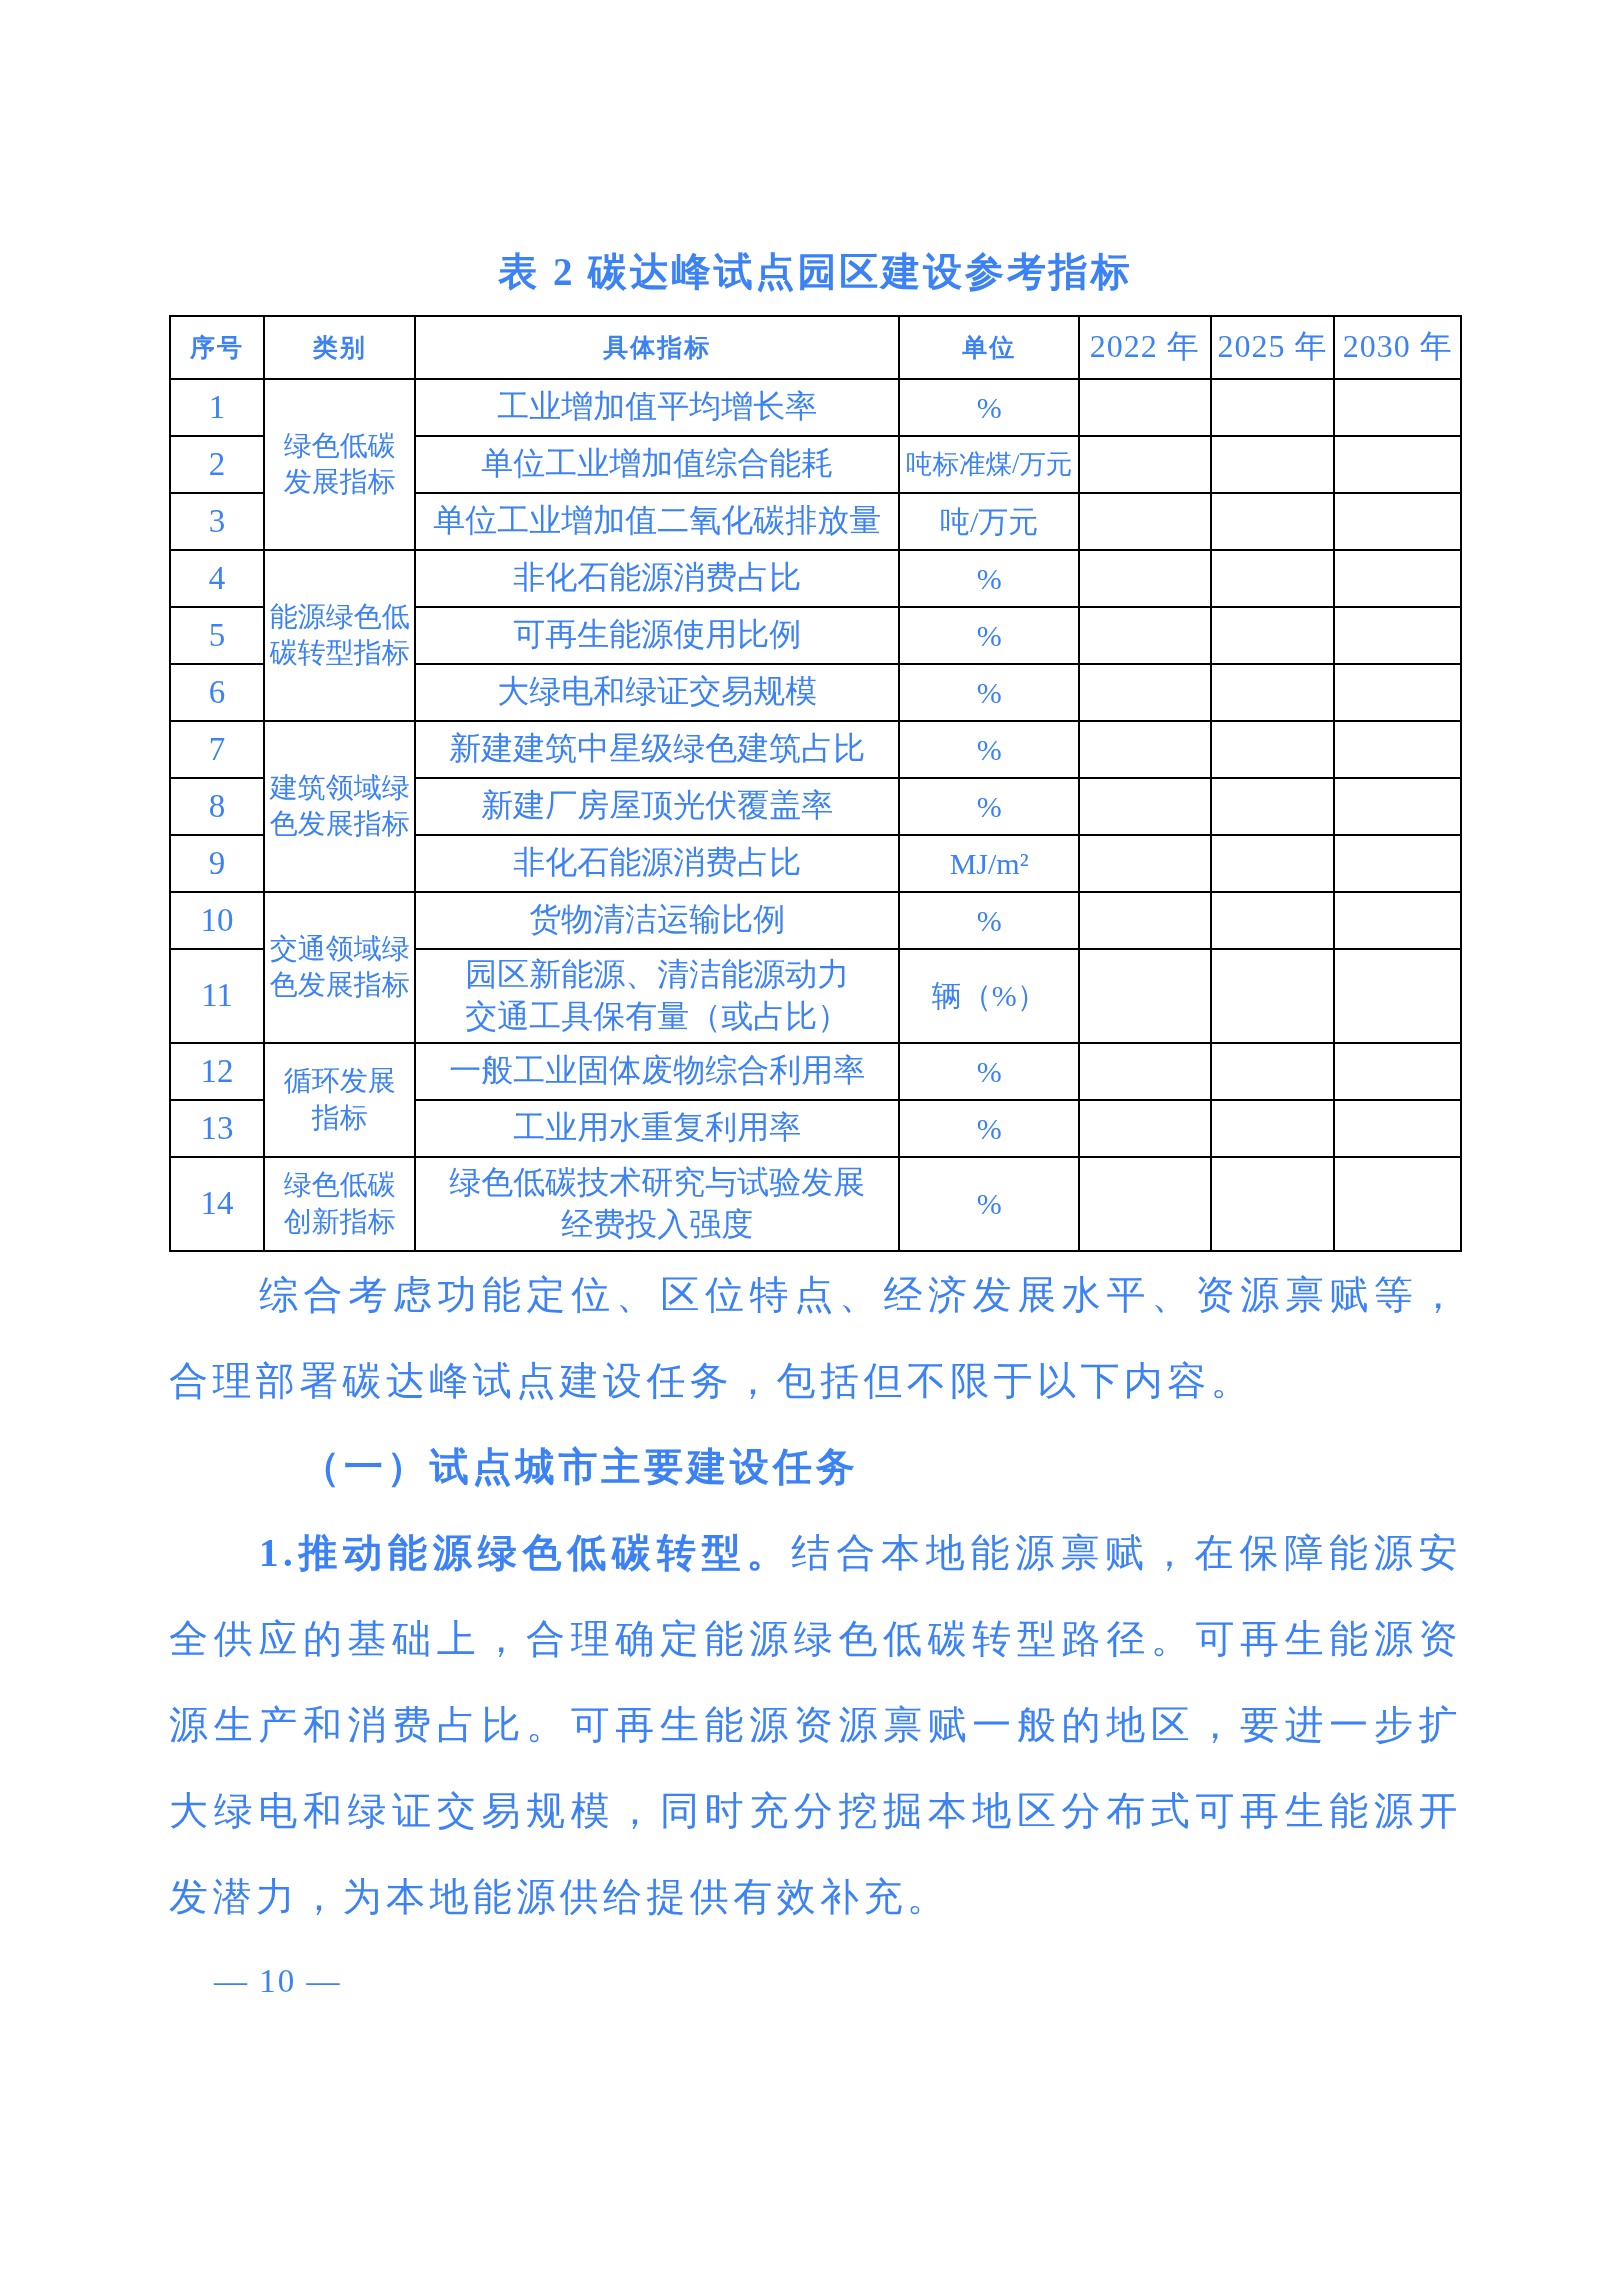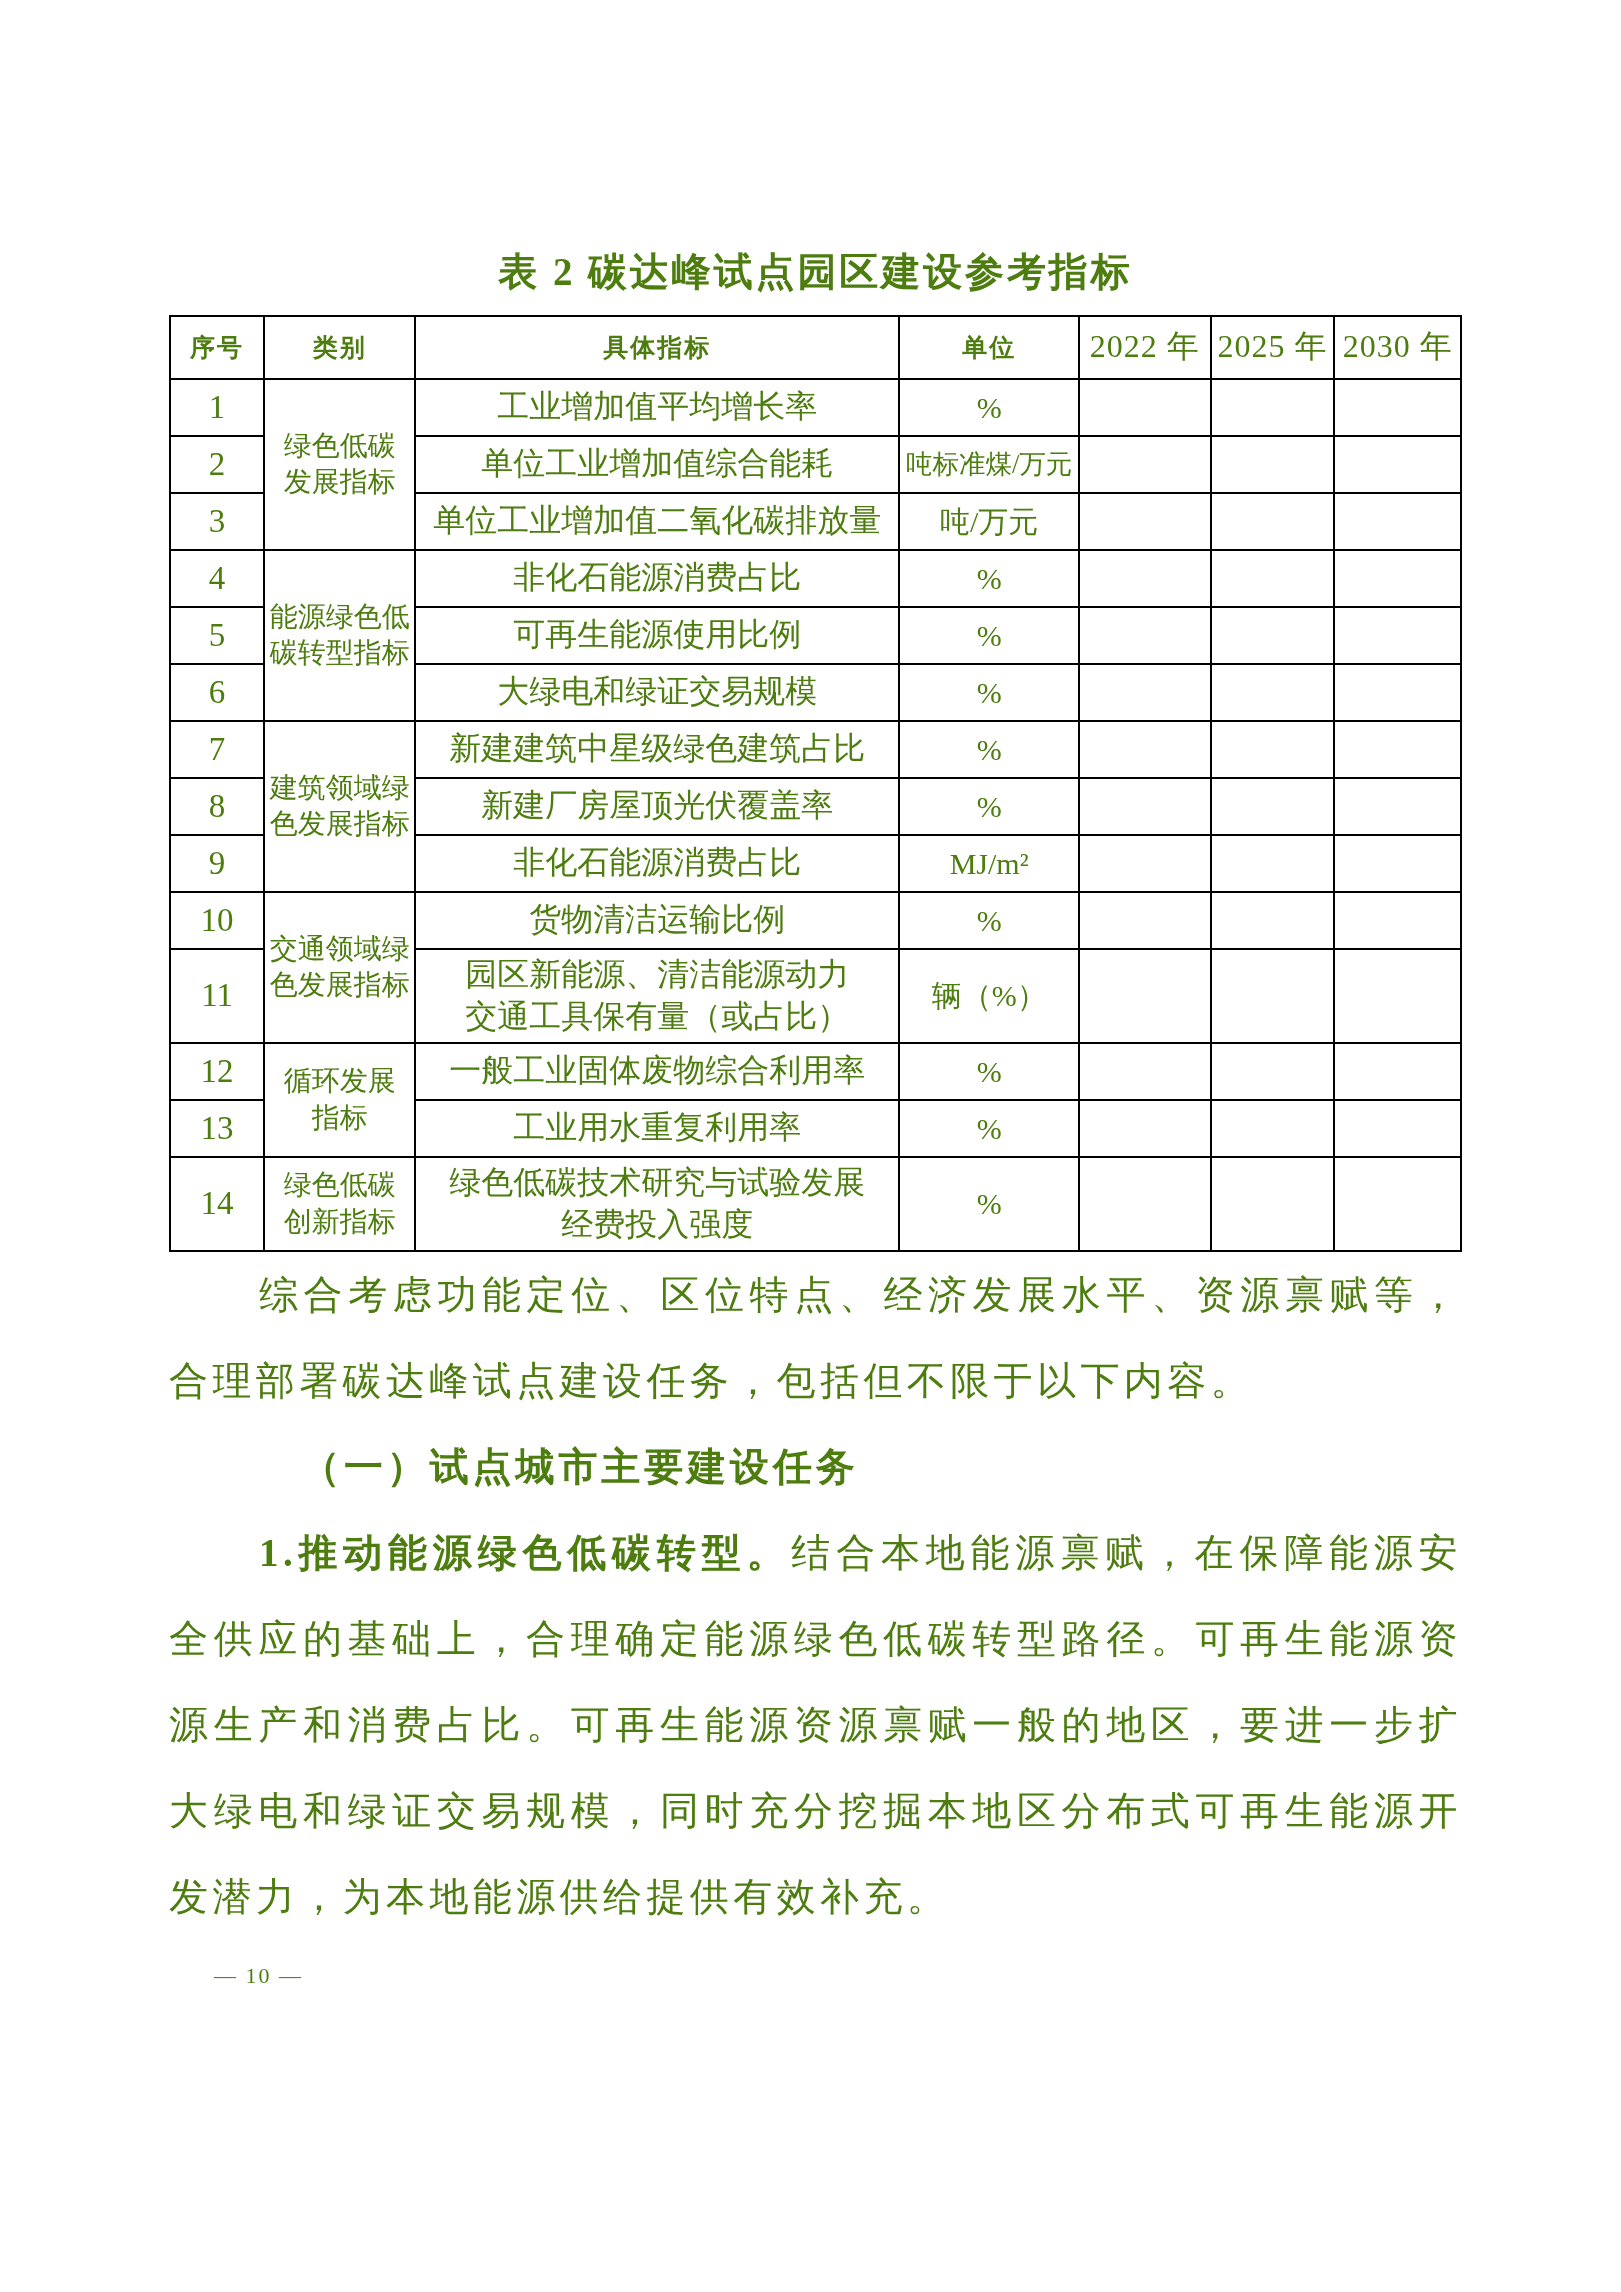--- a/index.html
+++ b/index.html
@@ -2,21 +2,21 @@
 <html><head>
 <meta charset="utf-8">
 <style>
   * { margin:0; padding:0; box-sizing:border-box; }
   html,body { background:#ffffff; }
   .page {
     position:relative;
     width:1621px; height:2293px;
     margin:0 auto;
     background:#ffffff;
-    color:#4d7c0f;
+    color:#3b82f6;
     padding:245px 159px 0 169px;
     overflow:hidden;
     font-family:"Liberation Serif", serif;
   }
   .table-title {
     text-align:center;
     font-size:39px;
     font-weight:bold;
     letter-spacing:2.9px;
     margin-bottom:15.7px;
@@ -71,21 +71,21 @@
   .sub-heading {
     font-size:39px;
     font-weight:bold;
     letter-spacing:3.9px;
     line-height:86px;
     height:86px;
     margin-left:132px;
   }
   .bold-lead { font-weight:bold; }
   .page-num {
-    font-size:22px;
+    font-size:33px;
     letter-spacing:2px;
     margin:23.5px 0 0 45px;
   }
 </style>
 </head>
 <body>
 
 <div class="page">
 
   <div class="table-title">表 2 碳达峰试点园区建设参考指标</div>

